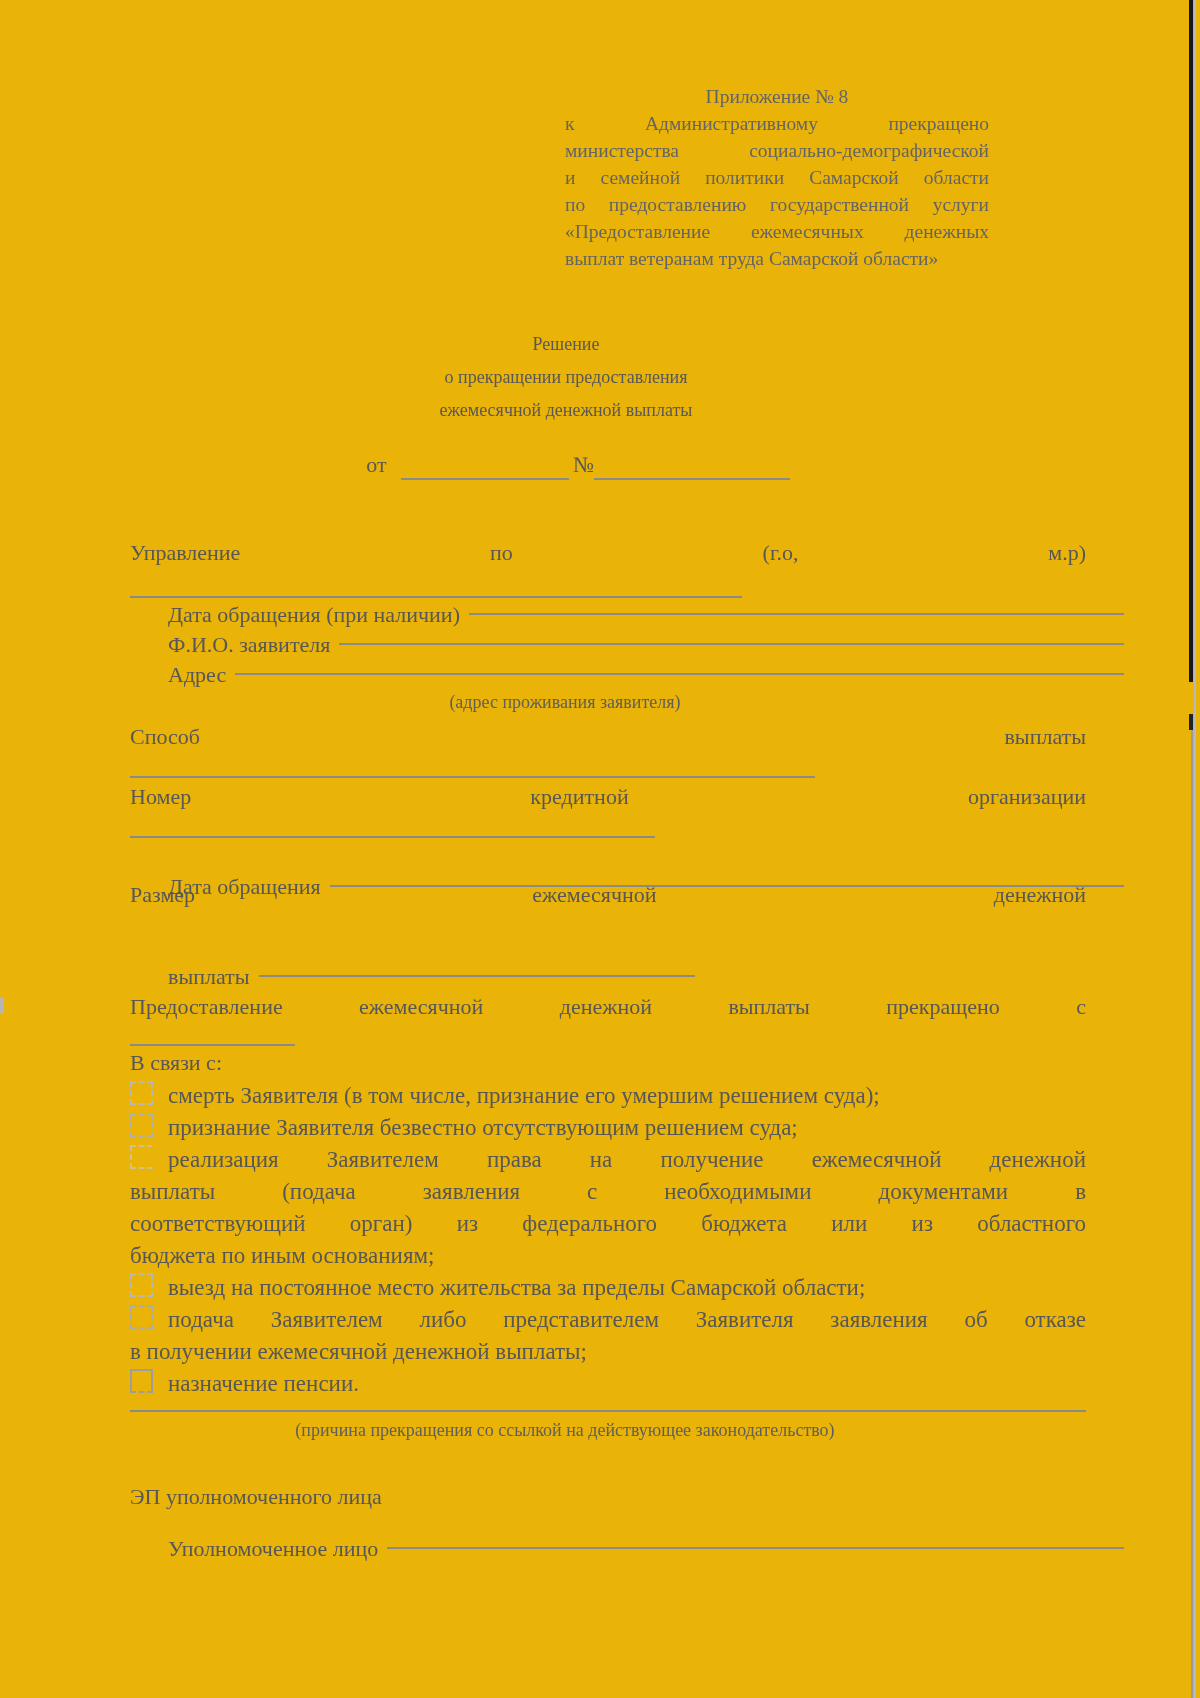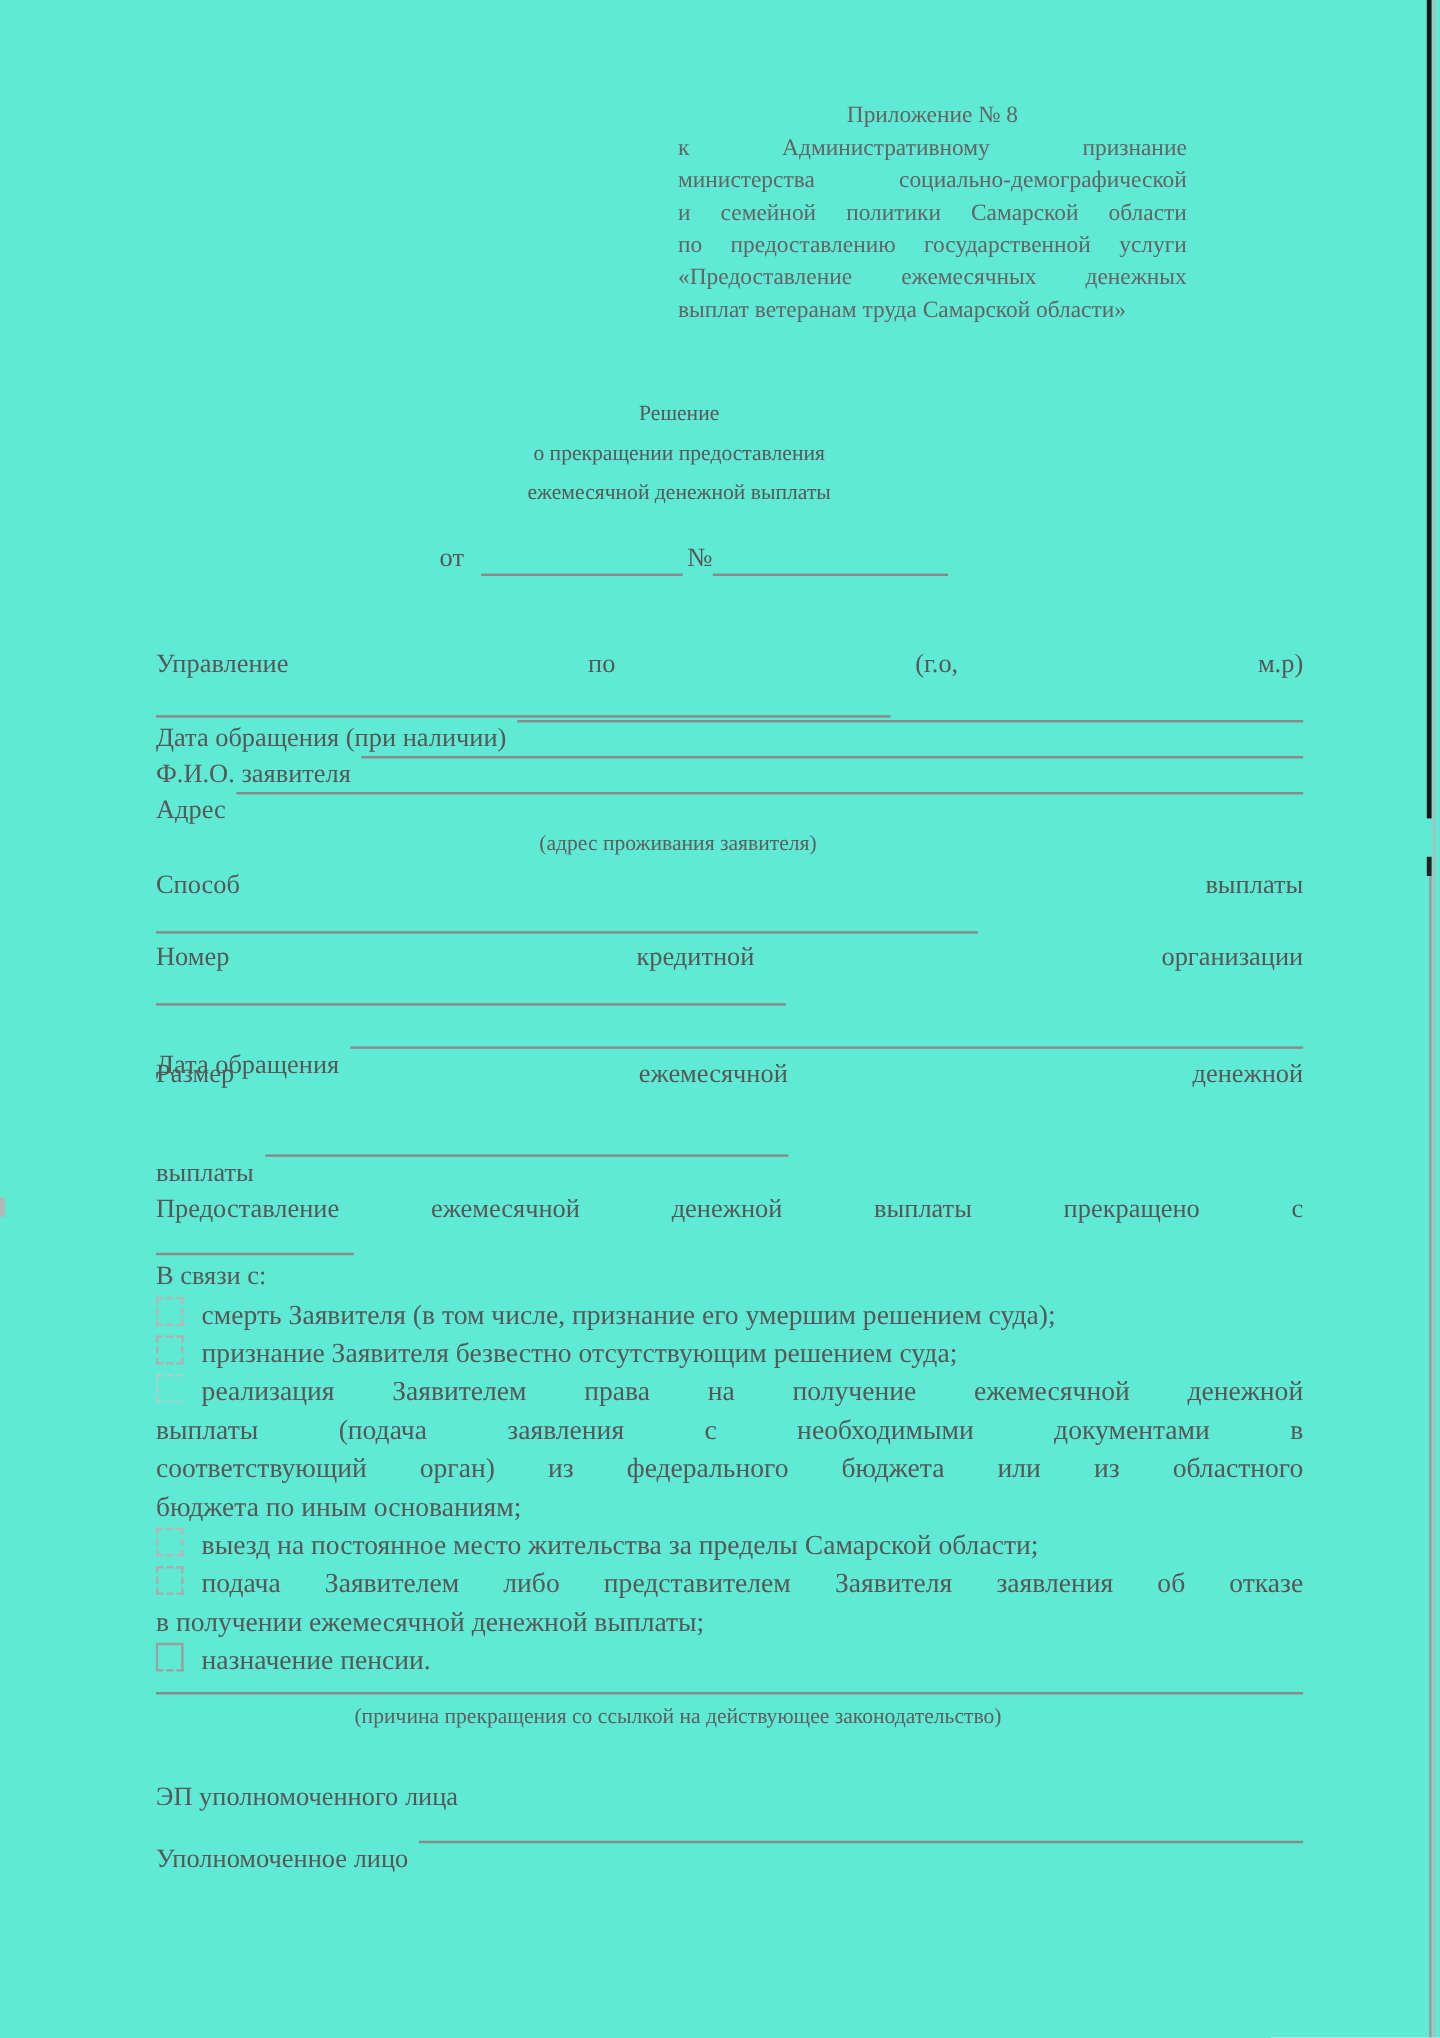--- a/index.html
+++ b/index.html
@@ -1,18 +1,18 @@
 <!DOCTYPE html>
 <html><head>
 <meta charset="utf-8">
 <style>
   html,body { margin:0; padding:0; background:#e8e8e8; }
   .page {
     position:relative; width:1200px; height:1698px; margin:0 auto;
-    background:#5eead4; overflow:hidden;
+    background:#eab308; overflow:hidden;
     font-family:"Liberation Serif", serif;
     color:#575757;
   }
   .content { position:absolute; left:130px; top:0; width:956px; height:100%; }
 
   
   .r { position:absolute; left:0; width:100%; height:30px; line-height:30px; font-size:22px; white-space:nowrap; }
   .spread { text-align:justify; text-align-last:justify; text-justify:inter-word; }
 
   
@@ -28,21 +28,21 @@
   
   .fromnum { position:absolute; top:450px; left:0; width:100%; height:30px; display:flex;
              justify-content:center; align-items:flex-end; transform:translateX(-30px);
              font-size:22px; line-height:30px; }
   .bl { border-bottom:2px solid #8a8a8a; height:26px; }
   .bl1 { width:168px; margin-left:14px; }
   .bl2 { width:196px; }
   .numsign { margin-left:4px; }
 
   
-  .frow { display:flex; align-items:flex-start; }
+  .frow { display:flex; align-items:center;margin-left:38px; }
   .frow .lbl { white-space:nowrap; }
   .fill { flex:1; margin-left:9px; border-bottom:2px solid #8a8a8a; margin-bottom:3px; }
 
   
   .uline { position:absolute; left:0; height:0; border-bottom:2px solid #8a8a8a; }
 
   .hint { position:absolute; left:0; width:100%; text-align:center; transform:translateX(-43px);
           font-size:18px; height:24px; line-height:24px; color:#5e5e5e; }
 
   
@@ -69,21 +69,21 @@
   <div class="edge-gray"></div>
   <div class="edge-black"></div>
   <div class="edge-blob"></div>
   <div class="edge-mid"></div>
   <div class="edge-left"></div>
 
   <div class="content">
 
     <div class="hdr">
       <div class="hl hcenter">Приложение № 8</div>
-      <div class="hl hspread">к Административному признание</div>
+      <div class="hl hspread">к Административному прекращено</div>
       <div class="hl hspread">министерства социально-демографической</div>
       <div class="hl hspread">и семейной политики Самарской области</div>
       <div class="hl hspread">по предоставлению государственной услуги</div>
       <div class="hl hspread">«Предоставление ежемесячных денежных</div>
       <div class="hl">выплат ветеранам труда Самарской области»</div>
     </div>
 
     <div class="title" style="top:328px">Решение</div>
     <div class="title" style="top:361px">о прекращении предоставления</div>
     <div class="title" style="top:394px">ежемесячной денежной выплаты</div>

